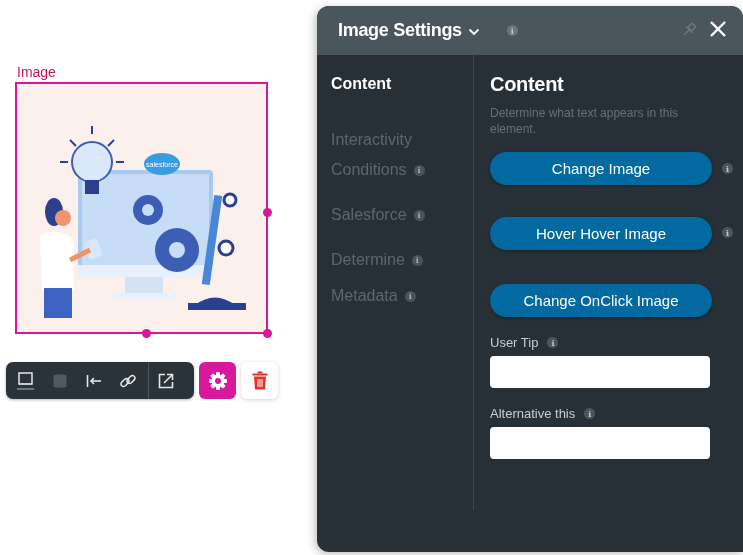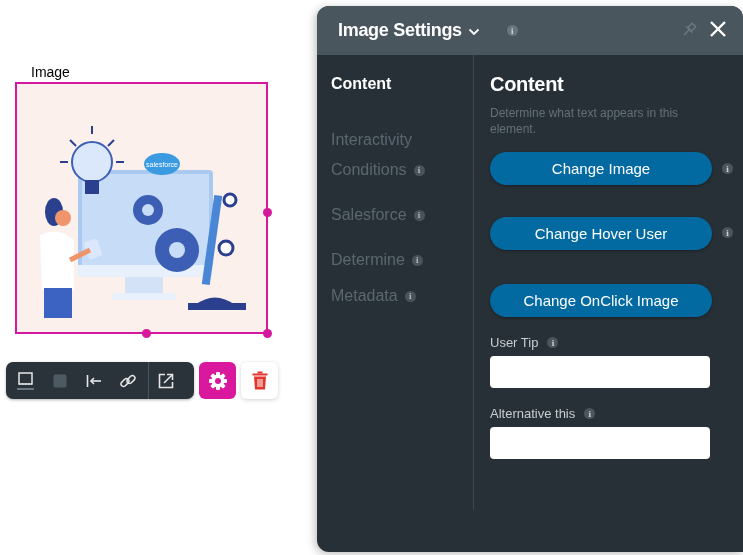--- a/index.html
+++ b/index.html
@@ -1,19 +1,19 @@
 <!DOCTYPE html>
 <html><head>
 <meta charset="utf-8">
 <style>
   * { box-sizing: border-box; margin: 0; padding: 0; }
   html, body { width: 743px; height: 555px; overflow: hidden; background: #ffffff; font-family: "Liberation Sans", sans-serif; position: relative; }
 
   
-  .el-label { position: absolute; left: 31px; top: 64px; font-size: 14px; color: #000000; }
+  .el-label { position: absolute; left: 17px; top: 64px; font-size: 14px; color: #be185d; }
   .el-frame { position: absolute; left: 15px; top: 82px; width: 253px; height: 252px; border: 2px solid #d6189e; background: #fbf0ec; }
   .handle { position: absolute; width: 9px; height: 9px; border-radius: 50%; background: #d6189e; }
   .h-right { left: 263px; top: 208px; }
   .h-bottom { left: 142px; top: 329px; }
   .h-corner { left: 263px; top: 329px; }
   .illus { position: absolute; left: 30px; top: 100px; width: 225px; height: 220px; }
 
   
   .toolbar { position: absolute; left: 6px; top: 362px; width: 188px; height: 37px; background: #2a323a; border-radius: 7px; display: flex; align-items: center; box-shadow: 0 1px 3px rgba(0,0,0,0.3); }
   .tb-btn { width: 34px; height: 37px; display: flex; align-items: center; justify-content: center; color: #e6e6e6; cursor: pointer; }
@@ -202,21 +202,21 @@
   </div>
   <div class="side-divider"></div>
 
   <div class="content">
     <div class="c-title">Content</div>
     <div class="c-desc">Determine what text appears in this element.</div>
 
     <div class="pbtn" style="top:97px">Change Image</div>
     <span class="info btn-info" style="top:108px">i</span>
 
-    <div class="pbtn" style="top:162px">Change Hover User</div>
+    <div class="pbtn" style="top:162px">Hover Hover Image</div>
     <span class="info btn-info" style="top:172px">i</span>
 
     <div class="pbtn" style="top:229px">Change OnClick Image</div>
 
     <div class="field-label" style="top:280px">
       <span>User Tip</span>
       <span class="info">i</span>
     </div>
     <input class="field" style="top: 301px;" type="text" value="">
 

